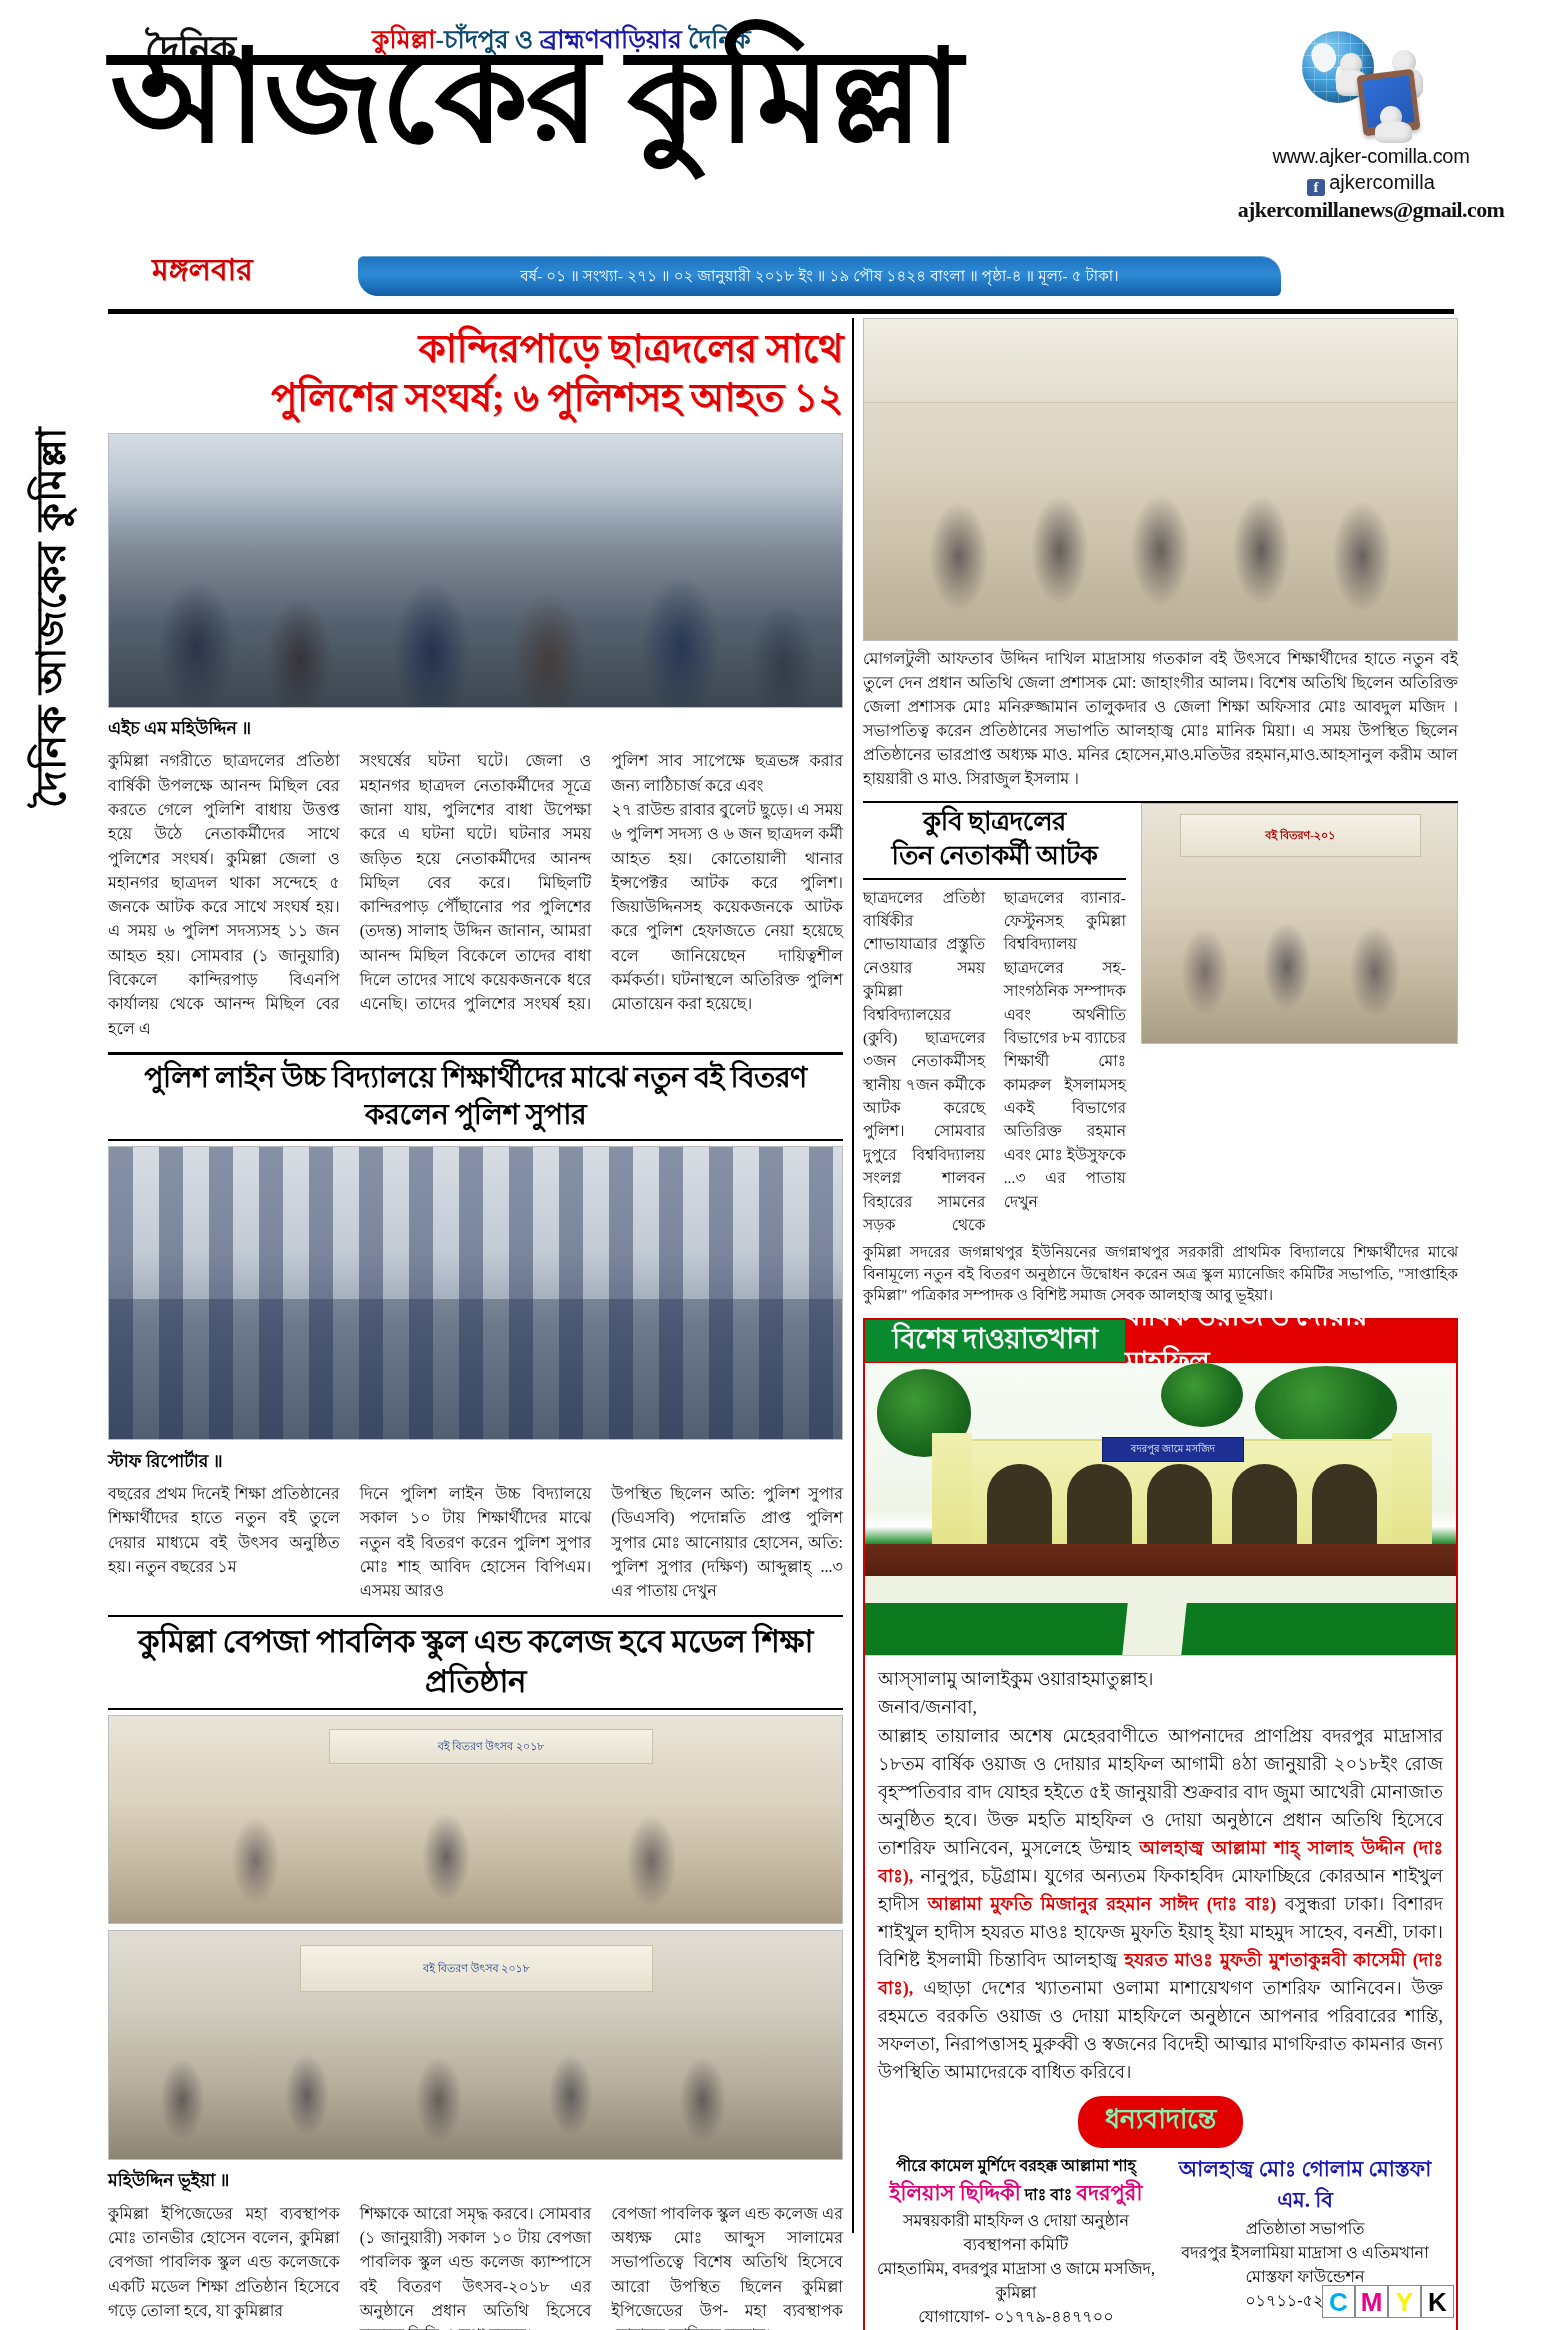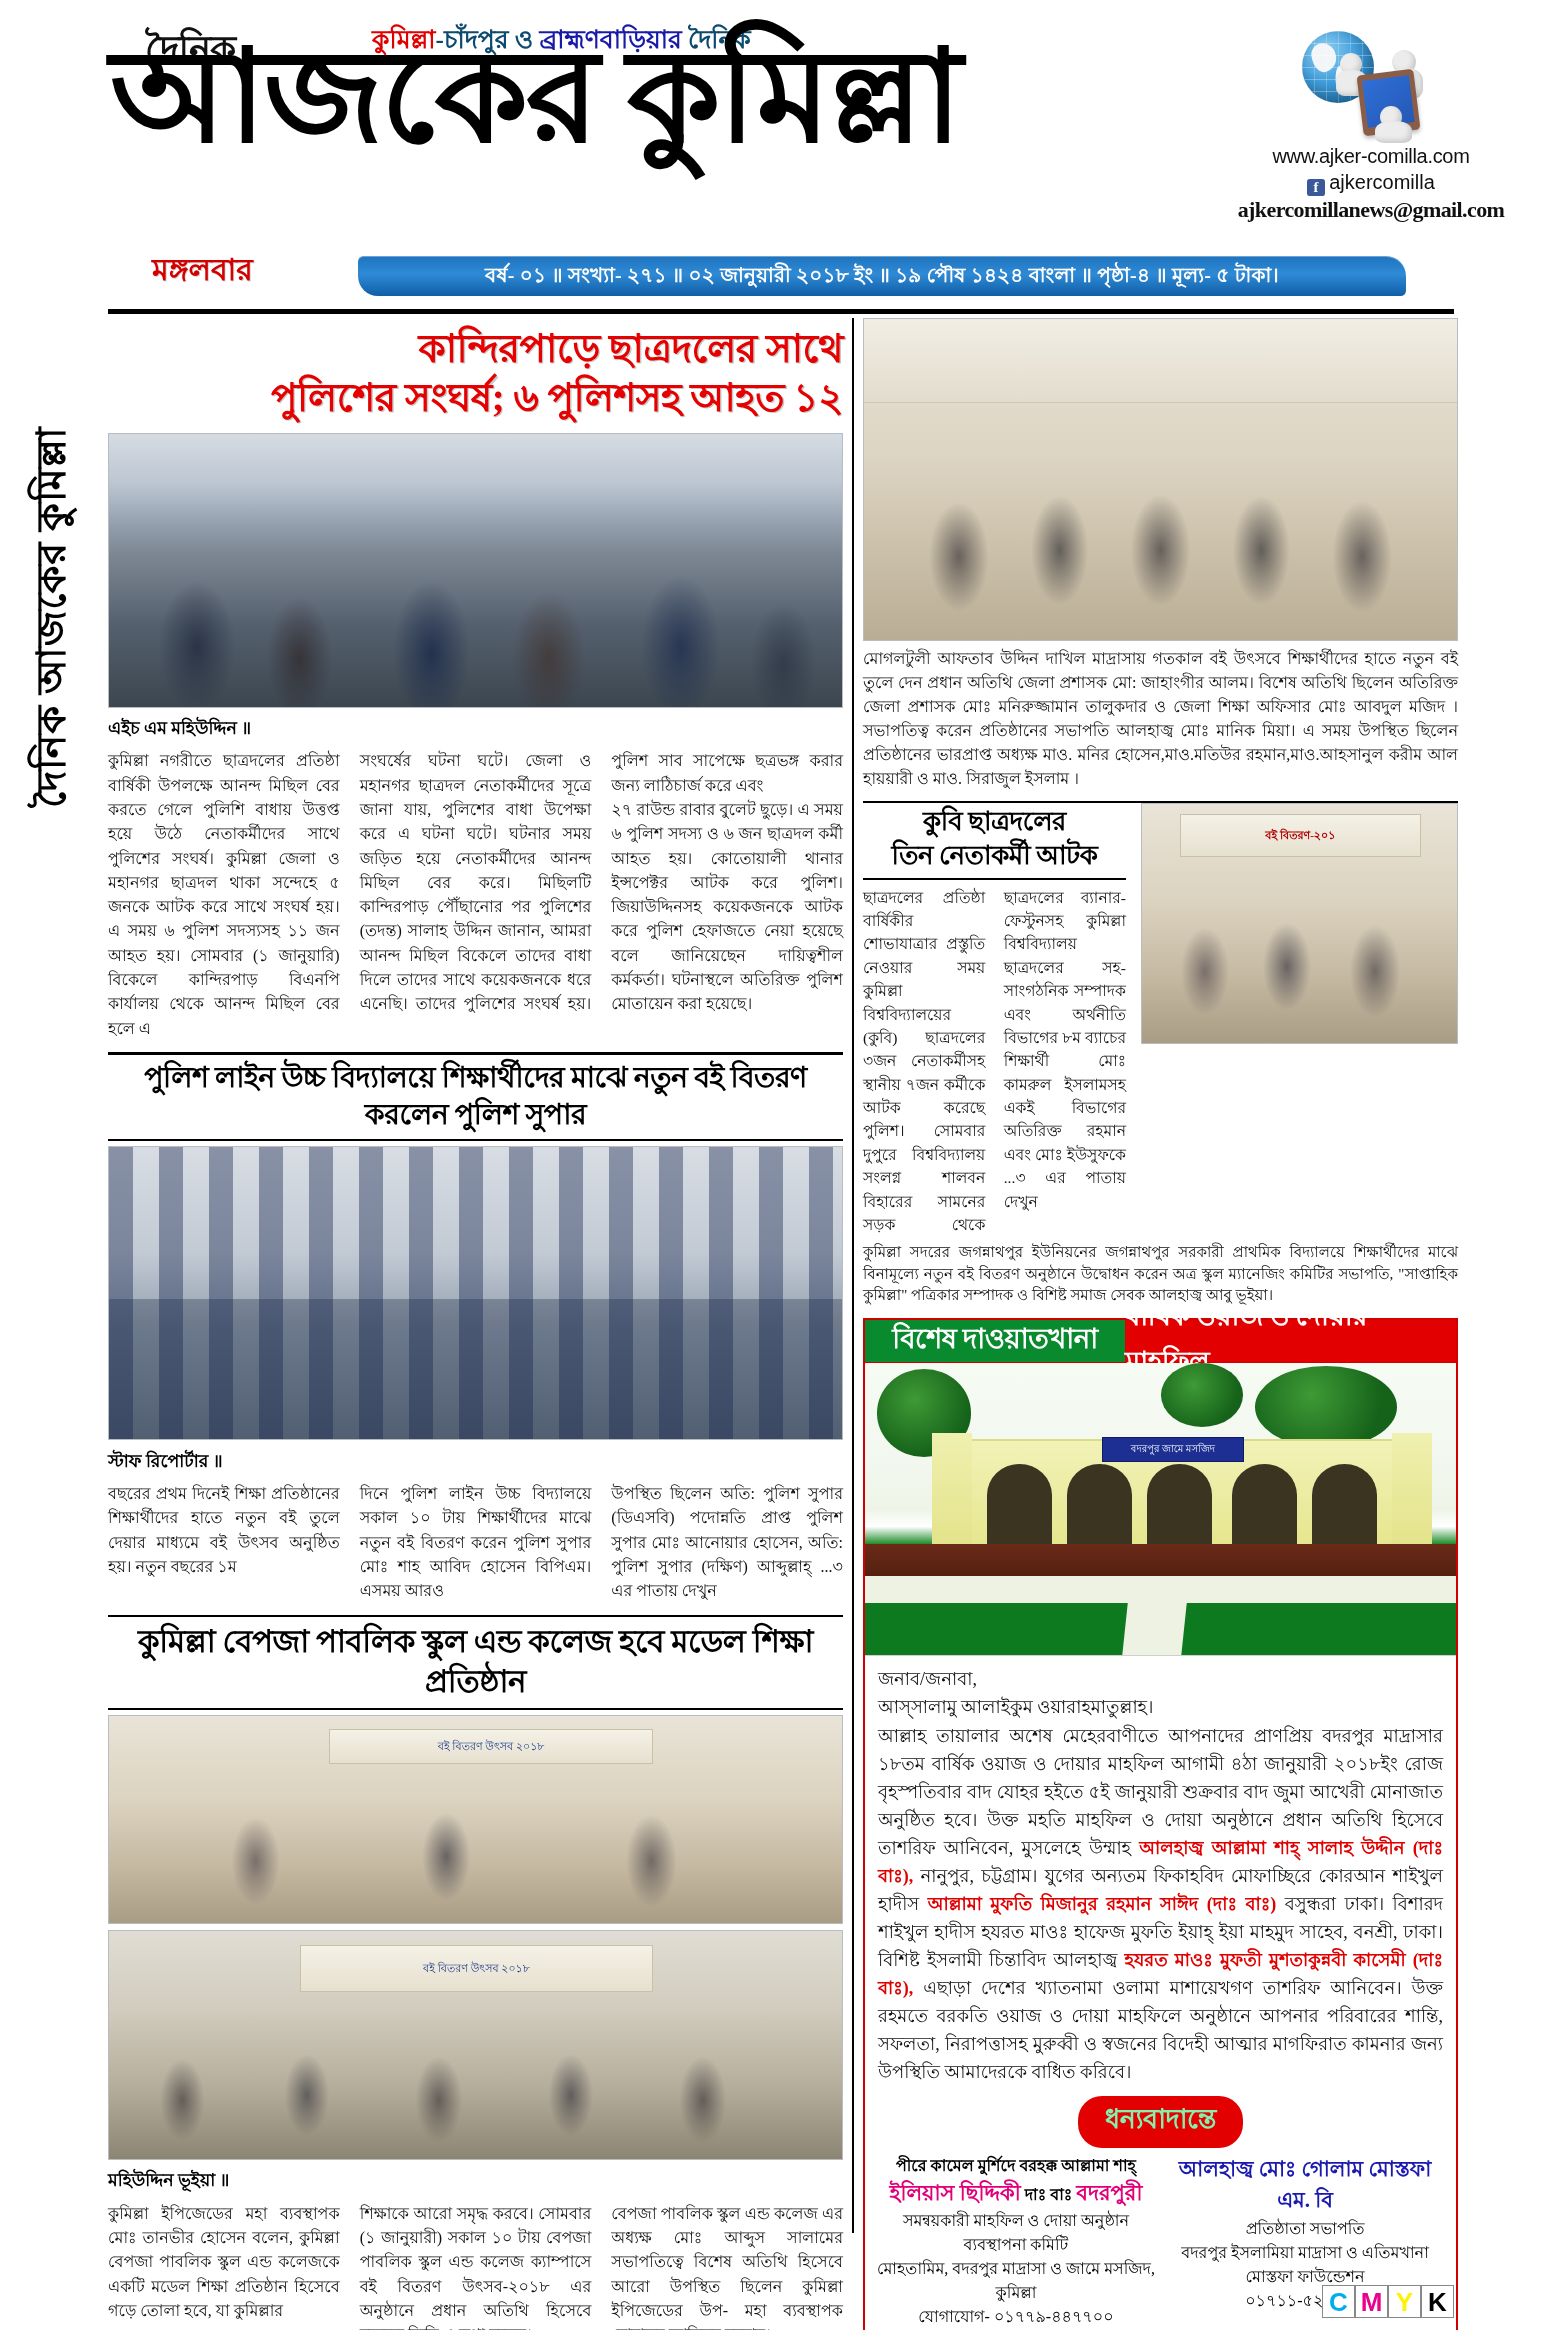--- a/index.html
+++ b/index.html
@@ -170,26 +170,26 @@
     position: absolute;
     left: 152px; top: 246px;
     font-size: 30px;
     font-weight: 900;
     color: #d40000;
     text-shadow: 0.9px 0.9px 0 rgba(0,0,0,.18);
   }
   .issue-bar {
     position: absolute;
     left: 358px; top: 256px;
-    width: 1048px; height: 40px;
+    width: 923px; height: 40px;
     background: linear-gradient(to bottom, #1e73be 0%, #2f8ad6 45%, #0f5ea6 100%);
     border-radius: 5.5px 20px 5.5px 20px;
     color: #fff;
-    font-size: 20px;
-    font-weight: 700;
+    font-size: 15px;
+    font-weight: 400;
     display: flex;
     align-items: center;
     justify-content: center;
     letter-spacing: 0.2px;
     white-space: nowrap;
     box-shadow: inset 0 0.9px 0 rgba(255,255,255,.35);
   }
 
   .rule-thick {
     position: absolute;
@@ -724,22 +724,22 @@
             <div class="mosque-arch" style="left:76%"></div>
             <div class="mosque-sign">বদরপুর জামে মসজিদ</div>
           </div>
 
           <div class="ad-plinth"></div>
           <div class="ad-walk"></div>
           <div class="ad-lawn"></div>
         </div>
 
         <div class="ad-body">
+          <div>আস্‌সালামু আলাইকুম ওয়ারাহমাতুল্লাহ।</div>
           <div>জনাব/জনাবা,</div>
-          <div>আস্‌সালামু আলাইকুম ওয়ারাহমাতুল্লাহ।</div>
           <div>
             <span>আল্লাহ তায়ালার অশেষ মেহেরবাণীতে আপনাদের প্রাণপ্রিয় বদরপুর মাদ্রাসার ১৮তম বার্ষিক ওয়াজ ও দোয়ার মাহফিল আগামী ৪ঠা জানুয়ারী ২০১৮ইং রোজ বৃহস্পতিবার বাদ যোহর হইতে ৫ই জানুয়ারী শুক্রবার বাদ জুমা আখেরী মোনাজাত অনুষ্ঠিত হবে। উক্ত মহতি মাহফিল ও দোয়া অনুষ্ঠানে প্রধান অতিথি হিসেবে তাশরিফ আনিবেন, মুসলেহে উম্মাহ </span><span class="r">আলহাজ্ব আল্লামা শাহ্ সালাহ উদ্দীন (দাঃ বাঃ),</span><span> নানুপুর, চট্টগ্রাম। যুগের অন্যতম ফিকাহবিদ মোফাচ্ছিরে কোরআন শাইখুল হাদীস </span><span class="r">আল্লামা মুফতি মিজানুর রহমান সাঈদ (দাঃ বাঃ)</span><span> বসুন্ধরা ঢাকা। বিশারদ শাইখুল হাদীস হযরত মাওঃ হাফেজ মুফতি ইয়াহ্ ইয়া মাহমুদ সাহেব, বনশ্রী, ঢাকা। বিশিষ্ট ইসলামী চিন্তাবিদ আলহাজ্ব </span><span class="r">হযরত মাওঃ মুফতী মুশতাকুন্নবী কাসেমী (দাঃ বাঃ),</span><span> এছাড়া দেশের খ্যাতনামা ওলামা মাশায়েখগণ তাশরিফ আনিবেন। উক্ত রহমতে বরকতি ওয়াজ ও দোয়া মাহফিলে অনুষ্ঠানে আপনার পরিবারের শান্তি, সফলতা, নিরাপত্তাসহ মুরুব্বী ও স্বজনের বিদেহী আত্মার মাগফিরাত কামনার জন্য উপস্থিতি আমাদেরকে বাধিত করিবে।</span>
           </div>
         </div>
 
         <div class="thanks-wrap">
           <span class="thanks-pill">ধন্যবাদান্তে</span>
         </div>
 
         <div class="sig-row">

